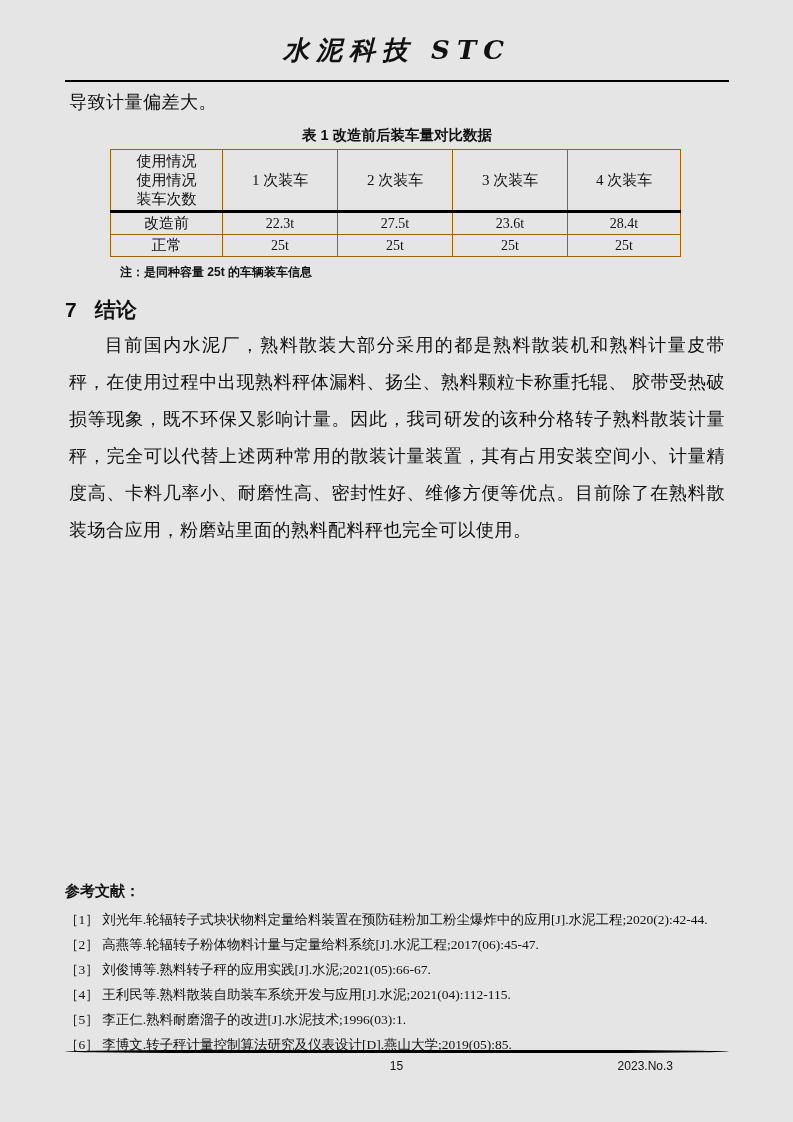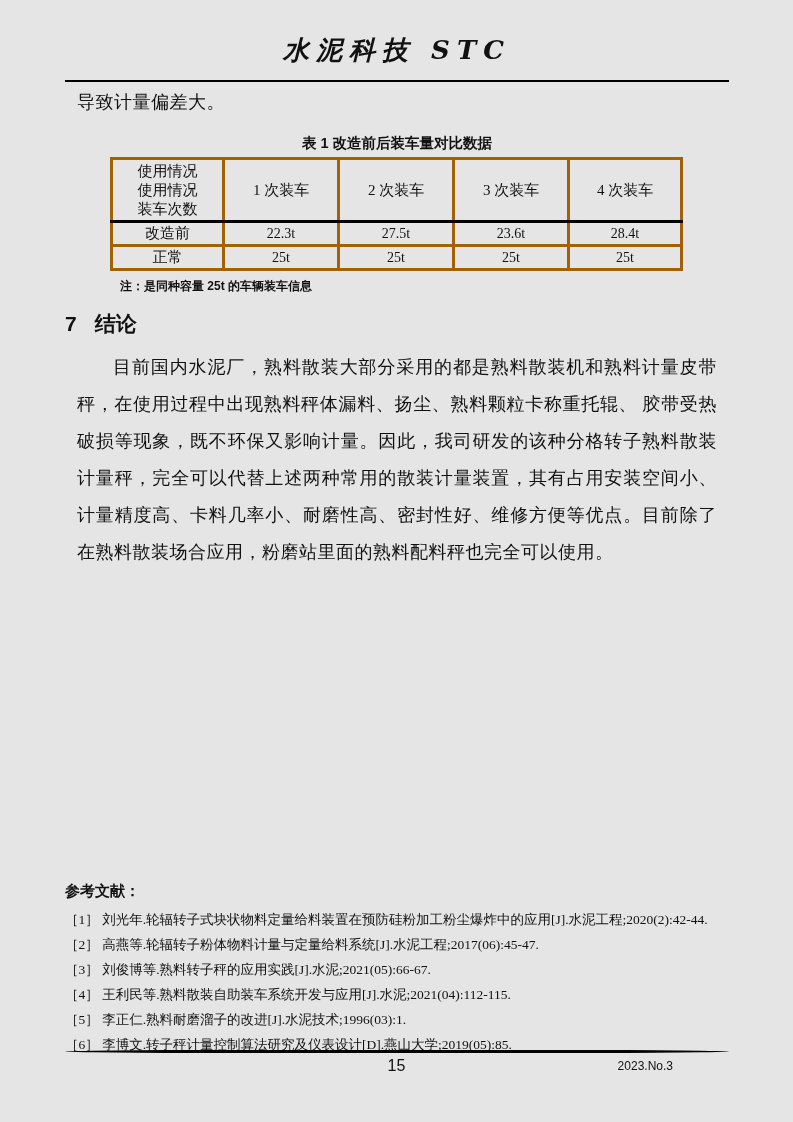--- a/index.html
+++ b/index.html
@@ -19,21 +19,21 @@
     font-family:"DejaVu Serif","Liberation Serif",serif;
     font-style:italic;
     font-weight:700;
     font-size:26px;
     letter-spacing:7px;
     line-height:32px;
   }
   .header-rule{margin-top:14px;border-top:2.5px solid #000;height:0;}
 
   p.body-text{
-    margin:12px;
+    margin:4px;
     font-size:18px;
     line-height:37px;
     text-align:justify;
     letter-spacing:0.5px;
   }
   p.first-line{margin-top:2px;}
   .indent{text-indent:2em;}
 
   .table-caption{
     margin-top:3px;
@@ -43,21 +43,21 @@
     font-size:14.5px;
     line-height:21px;
   }
   table.data-table{
     margin:3px 0 0 45px;
     border-collapse:collapse;
     table-layout:fixed;
     width:570px;
   }
   table.data-table th, table.data-table td{
-    border:3px solid #a16207;
+    border:1px solid #a16207;
     text-align:center;
     vertical-align:middle;
     padding:0;
   }
   table.data-table th{
     font-weight:400;
     font-size:15px;
     line-height:19px;
     height:60px;
     border-bottom:3px solid #000;
@@ -103,21 +103,21 @@
   p.ref-item.first{margin-top:5px;}
 
   .footer-rule{
     position:absolute;left:65px;width:664px;top:1050px;
     height:3px;background:#000;border-radius:50%/100%;
   }
   .footer-page-number{
     position:absolute;top:1058px;left:0;width:100%;
     text-align:center;
     font-family:"Liberation Sans","DejaVu Sans",sans-serif;
-    font-size:16px;line-height:16px;
+    font-size:12px;line-height:16px;
   }
   .footer-issue{
     position:absolute;top:1058px;right:120px;
     font-family:"Liberation Sans","DejaVu Sans",sans-serif;
     font-size:12px;line-height:16px;
   }
 </style>
 </head>
 <body>
 

